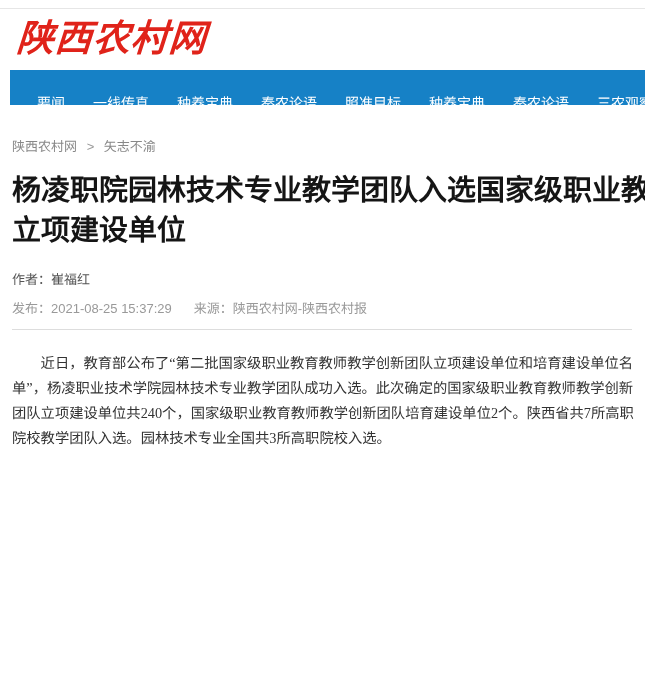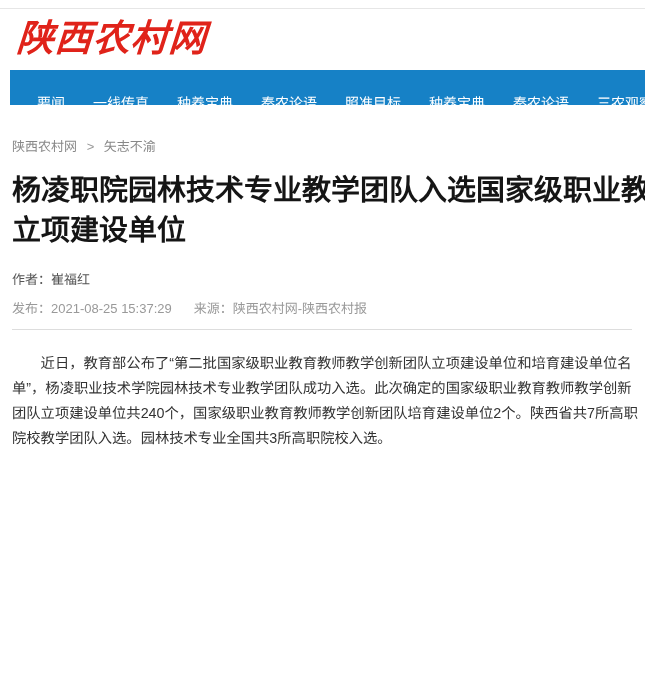--- a/index.html
+++ b/index.html
@@ -82,20 +82,21 @@
     width: 620px;
     border-top: 1px solid #dddddd;
     height: 0;
   }
   .article-body {
     margin-left: 12px;
     width: 630px;
     color: #333333;
     font-size: 14.3px;
     line-height: 25px;
+    font-family: Liberation Serif, serif;
   }
   .article-body p {
     margin: 0;
     text-indent: 2em;
   }
   .article-body p.para-1 { margin-top: 21px; }
   .article-body p.para-2 { margin-top: 27px; }
   .article-body p.para-byline { margin-top: 17px; padding-bottom: 10px; }
 </style>
 </head>

